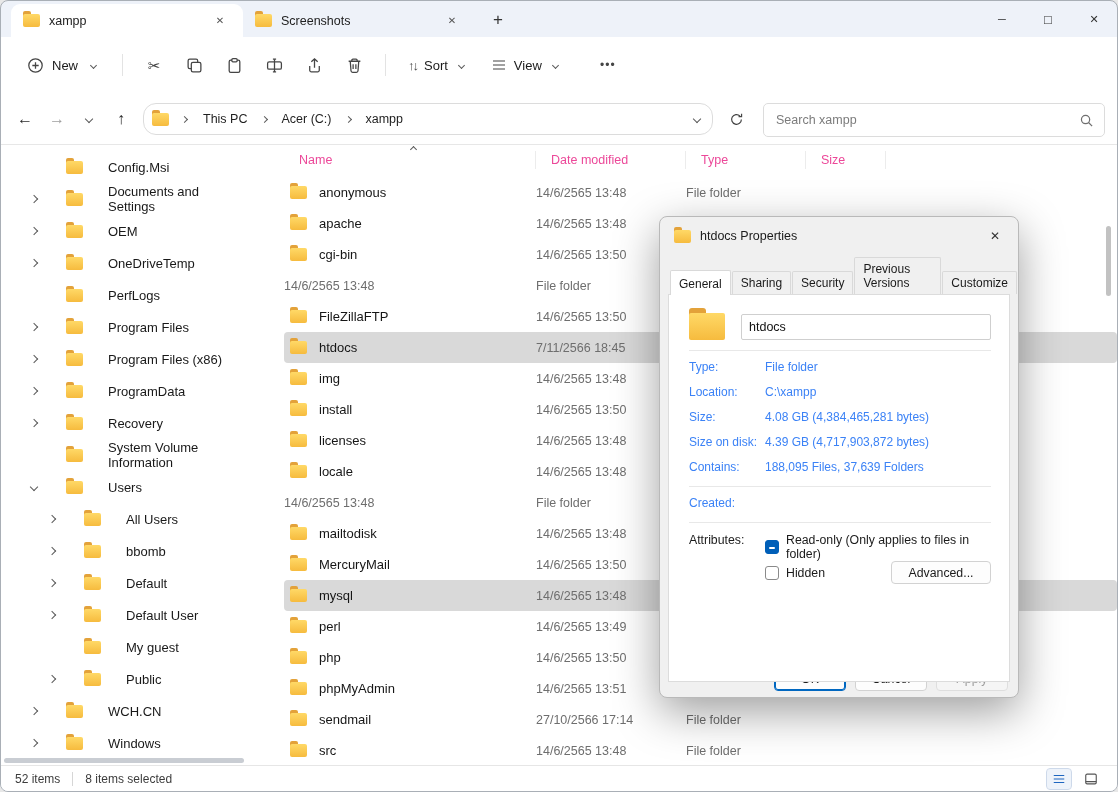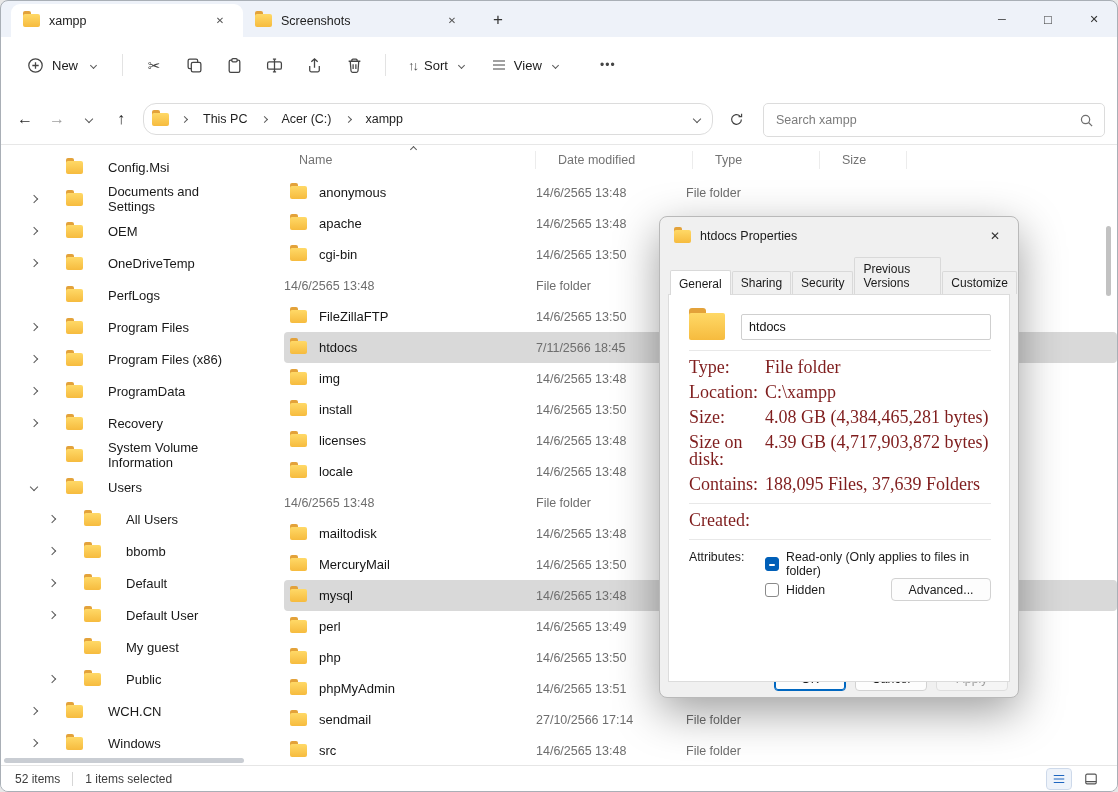--- a/index.html
+++ b/index.html
@@ -65,21 +65,21 @@
 
   
   .content{position:absolute;top:144px;left:0;right:0;bottom:26px;background:#fff;}
   .sidebar{position:absolute;left:0;top:0;bottom:0;width:250px;overflow:hidden;padding-top:6px;}
   .tree-item{height:32px;display:flex;align-items:center;gap:25px;font-size:13px;color:#191919;padding-left:22px;border-radius:5px;margin:0 4px;}
   .tree-item.lvl2{padding-left:40px;}
   .hscroll-thumb{position:absolute;left:3px;bottom:2px;width:240px;height:5px;background:#c9cdd3;border-radius:3px;}
 
   .filearea{position:absolute;left:250px;top:0;right:0;bottom:0;}
   .list-header{height:30px;display:grid;grid-template-columns:252px 150px 120px 80px;align-items:center;
-    margin-left:33px;font-size:12.5px;color:#737373;position:relative;gap:7px;}
+    margin-left:33px;font-size:12.5px;color:#ec4899;position:relative;}
   .hcol{height:18px;display:flex;align-items:center;padding-left:15px;border-right:1px solid #ececec;position:relative;}
   .sort-caret{position:absolute;top:-9px;left:122px;}
   .rows{margin-left:33px;margin-top:2px;}
   .frow{height:31px;display:grid;grid-template-columns:252px 150px 120px 80px;align-items:center;border-radius:4px;}
   .frow.selected{background:#d9d9d9;}
   .cell{font-size:12.5px;white-space:nowrap;}
   .name-cell{display:flex;align-items:center;gap:12px;padding-left:6px;font-size:13px;color:#161616;}
   .dim{color:#6e6e6e;}
   .vscroll-thumb{position:absolute;right:6px;top:81px;width:5px;height:70px;background:#c2c2c2;border-radius:3px;}
 
@@ -98,21 +98,21 @@
   .dlg-close{margin-left:auto;width:46px;height:38px;display:flex;align-items:center;justify-content:center;font-size:12px;color:#333;}
   .dlg-tabs{display:flex;align-items:flex-end;padding-left:10px;position:relative;z-index:2;margin-top:2px;}
   .dlg-tab{font-size:12px;padding:4px 8px 4px;border:1px solid #d9d9d9;border-bottom:none;background:#f0f0f0;
     margin-right:1px;color:#1a1a1a;border-radius:2px 2px 0 0;}
   .dlg-tab.active{background:#fff;padding-top:6px;margin-bottom:-1px;position:relative;}
   .dlg-panel{margin:0 8px;background:#fff;border:1px solid #dcdcdc;height:388px;position:relative;z-index:1;padding-top:2px;}
   .dlg-filerow{display:flex;align-items:center;gap:16px;margin:16px 18px 6px 20px;}
   .dlg-name-input{flex:1;height:26px;border:1px solid #cfcfcf;border-radius:2px;font-size:12.5px;padding:0 7px;
     font-family:"Liberation Sans",sans-serif;color:#111;outline:none;background:#fff;}
   .sep-line{height:1px;background:#e8e8e8;margin:10px 18px 8px 20px;}
-  .fieldrow{display:flex;margin:8px 18px 8px 20px;font-size:18px;color:#7f1d1d;line-height:17px;font-family:Liberation Serif, serif;}
+  .fieldrow{display:flex;margin:8px 18px 8px 20px;font-size:12px;color:#3b82f6;line-height:17px;}
   .flabel{width:76px;flex:none;}
   .fvalue{flex:1;}
   .attr-block{display:flex;margin:10px 18px 0 20px;font-size:12.3px;color:#1b1b1b;}
   .attr-col{flex:1;}
   .cb-row{display:flex;align-items:center;gap:7px;}
   .cb-line2{display:flex;align-items:center;justify-content:space-between;}
   .checkbox{width:14px;height:14px;border:1px solid #8a8a8a;border-radius:3px;background:#fff;flex:none;position:relative;}
   .checkbox.indeterminate{background:#005fb8;border-color:#005fb8;}
   .checkbox.indeterminate::after{content:'';position:absolute;left:3px;top:5.5px;width:6px;height:2px;background:#fff;border-radius:1px;}
   .btn{height:23px;padding:0 12px;font-size:12.3px;background:#fdfdfd;border:1px solid #d2d2d2;border-radius:4px;
@@ -534,21 +534,21 @@
             <div class="cell dim"></div>
           </div>
         </div>
     </div>
     <div class="vscroll-thumb"></div>
   </div>
 
   <div class="statusbar">
     <span>52 items</span>
     <span class="status-sep"></span>
-    <span>1 items selected</span>
+    <span>8 items selected</span>
     <div class="status-views">
       <div class="view-toggle active">
         <svg width="14" height="14" viewBox="0 0 16 16" fill="none" stroke="#1e66c0" stroke-width="1.4">
             <line x1="2" y1="4" x2="14" y2="4"></line>
             <line x1="2" y1="8" x2="14" y2="8"></line>
             <line x1="2" y1="12" x2="14" y2="12"></line>
           </svg>
       </div>
       <div class="view-toggle">
         <svg width="14" height="14" viewBox="0 0 16 16" fill="none" stroke="#555" stroke-width="1.3">

